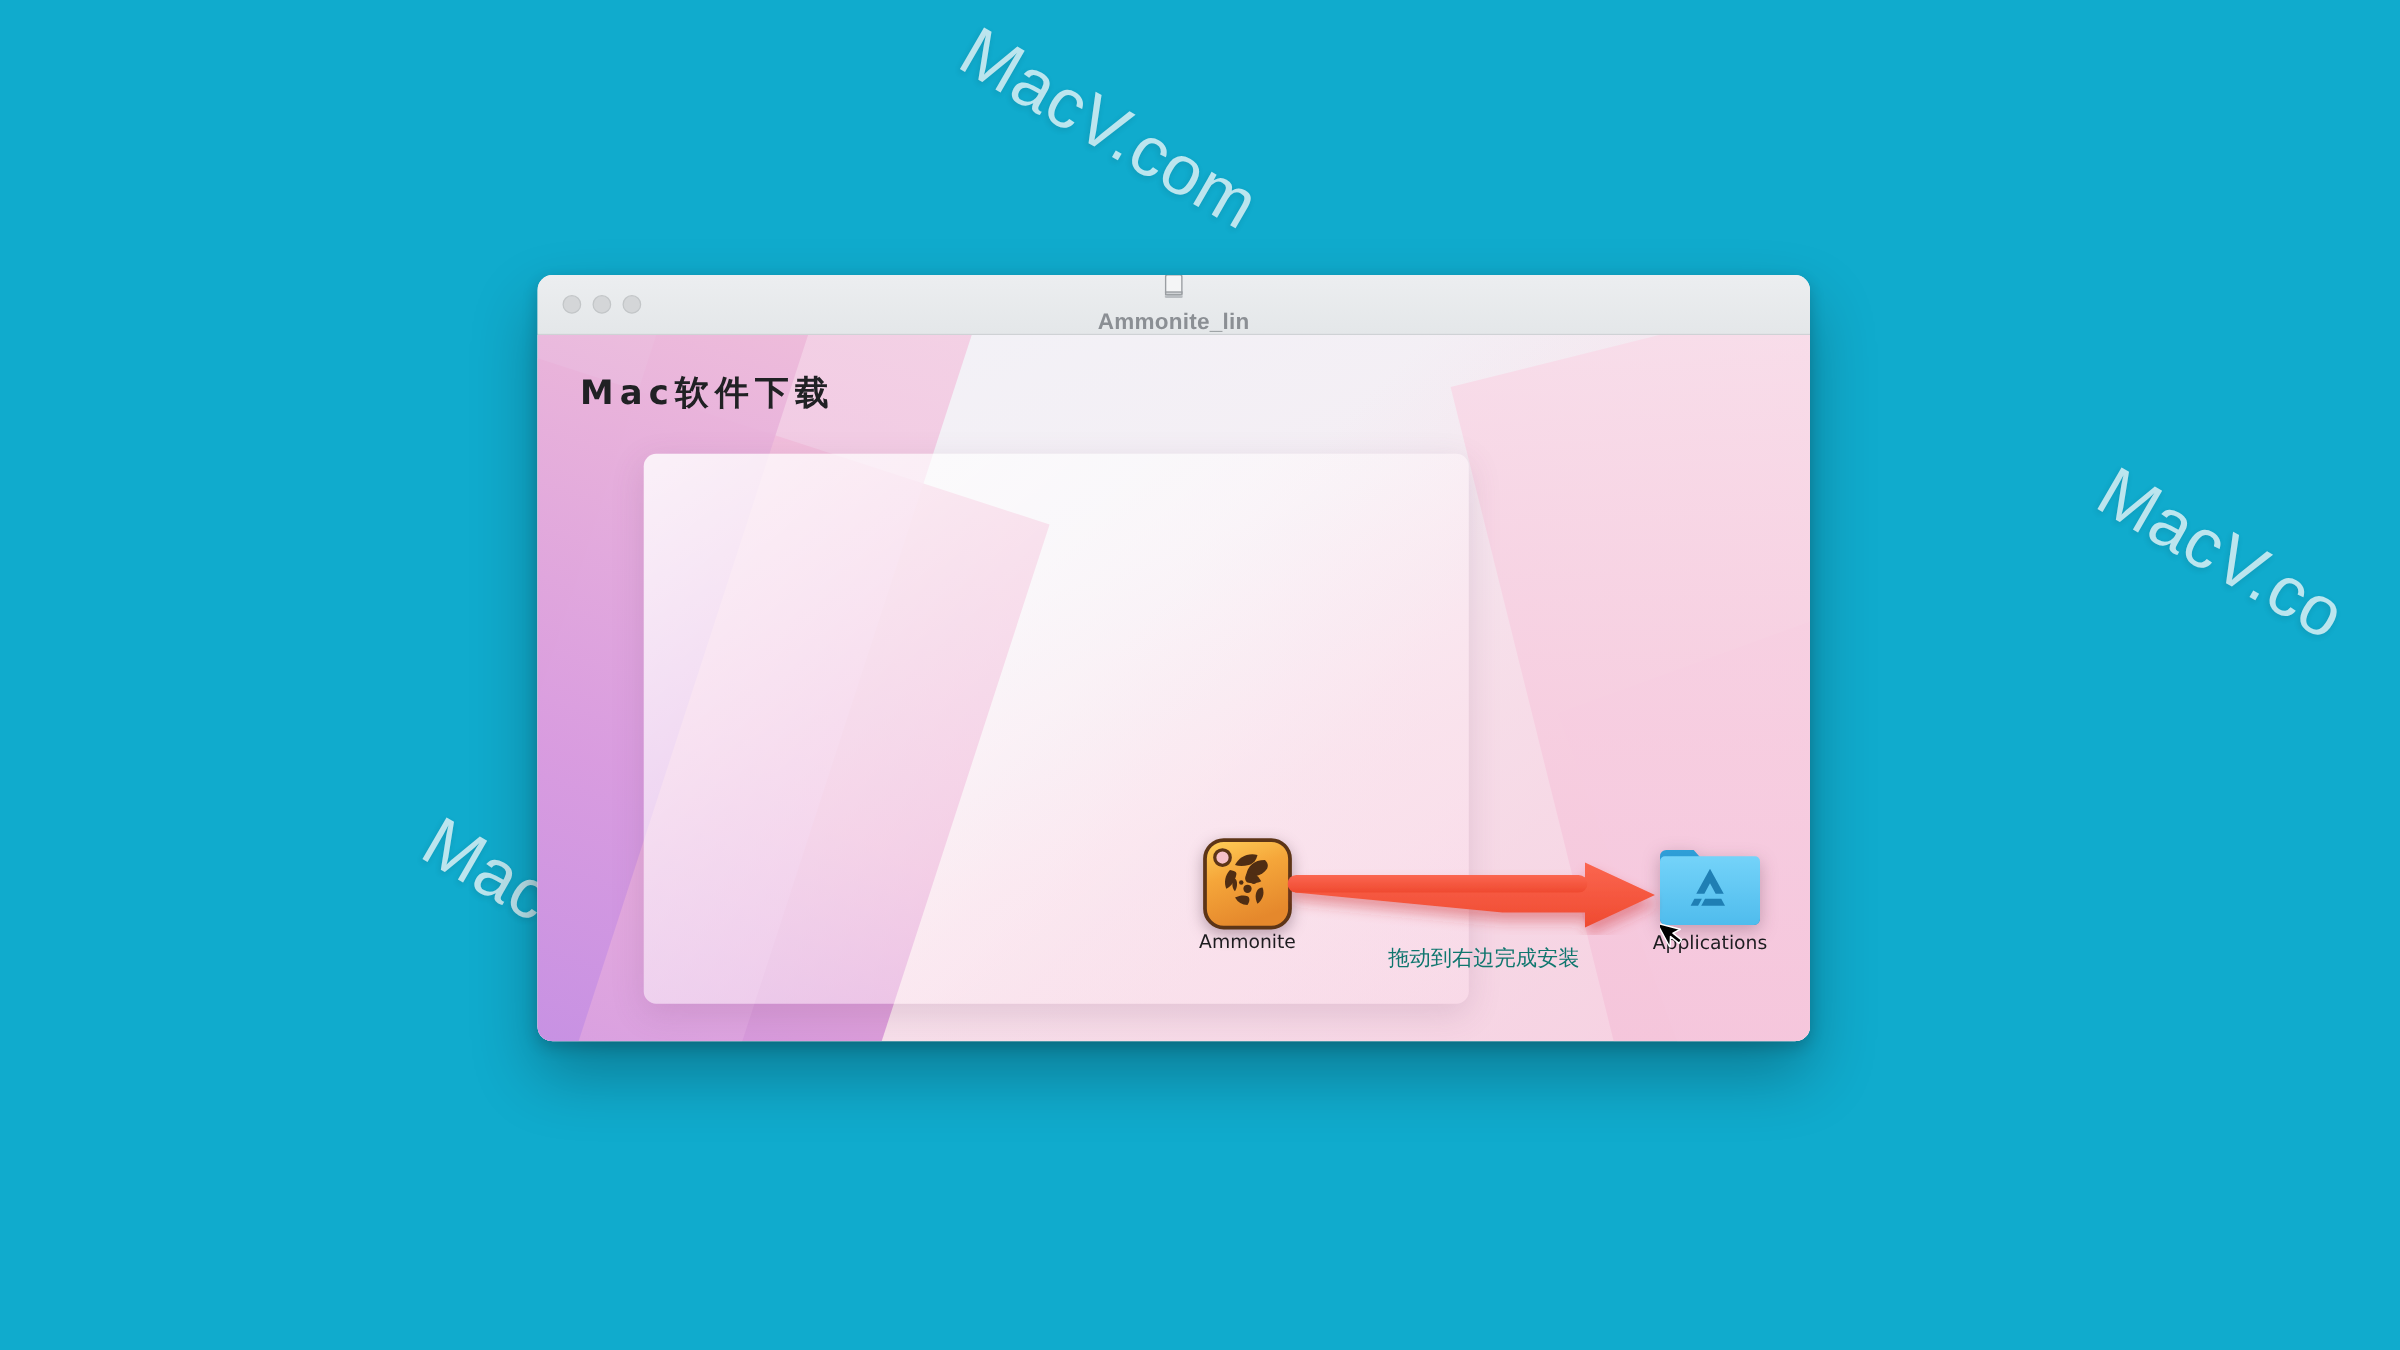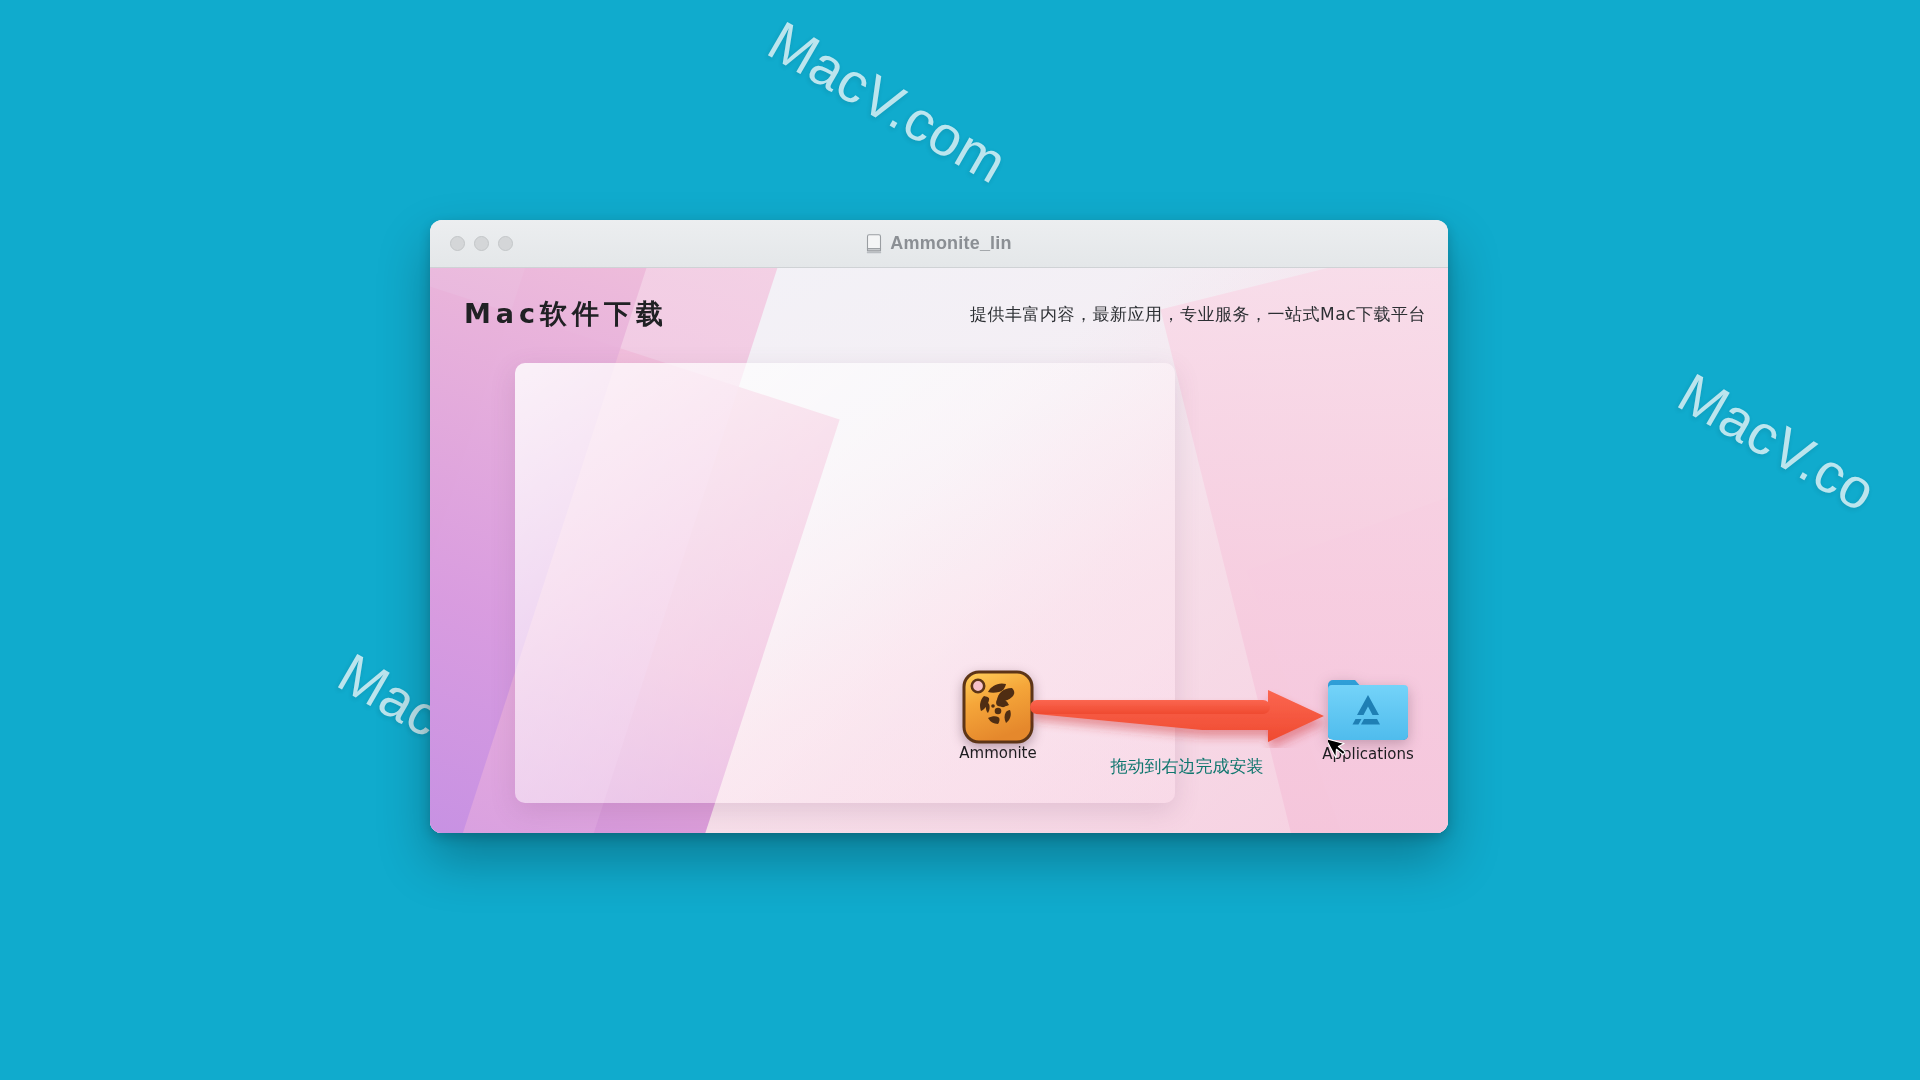--- a/index.html
+++ b/index.html
@@ -83,20 +83,21 @@
     border: 1px solid #c3c6c8;
   }
   #title-wrap {
     position: absolute;
     left: 0; right: 0;
     display: flex;
     align-items: center;
     justify-content: center;
     gap: 8px;
     pointer-events: none;
+    flex-direction: column;
   }
   #disk-icon {
     width: 16px; height: 20px;
     display: block;
   }
   #window-title {
     font-size: 18px;
     font-weight: bold;
     color: #8b8f94;
     letter-spacing: 0.2px;
@@ -296,21 +297,20 @@
       <div id="wallpaper">
         <div class="band" id="band-a"></div>
         <div class="band" id="band-c"></div>
         <div class="band" id="band-b"></div>
         <div class="band" id="band-right"></div>
         <div class="band" id="band-right2"></div>
       </div>
 
       <div id="header-row">
         <div id="brand-title">Mac软件下载</div>
-        <div id="tagline">提供丰富内容，最新应用，专业服务，一站式Mac下载平台</div>
       </div>
 
       <div id="drop-panel"></div>
 
       <div id="icons-layer">
 
         <div class="icon-item" id="app-item">
           <svg id="ammonite-icon" viewBox="0 0 72 74">
             <defs>
               <linearGradient id="ammoGrad" x1="0" y1="0" x2="0.35" y2="1">

